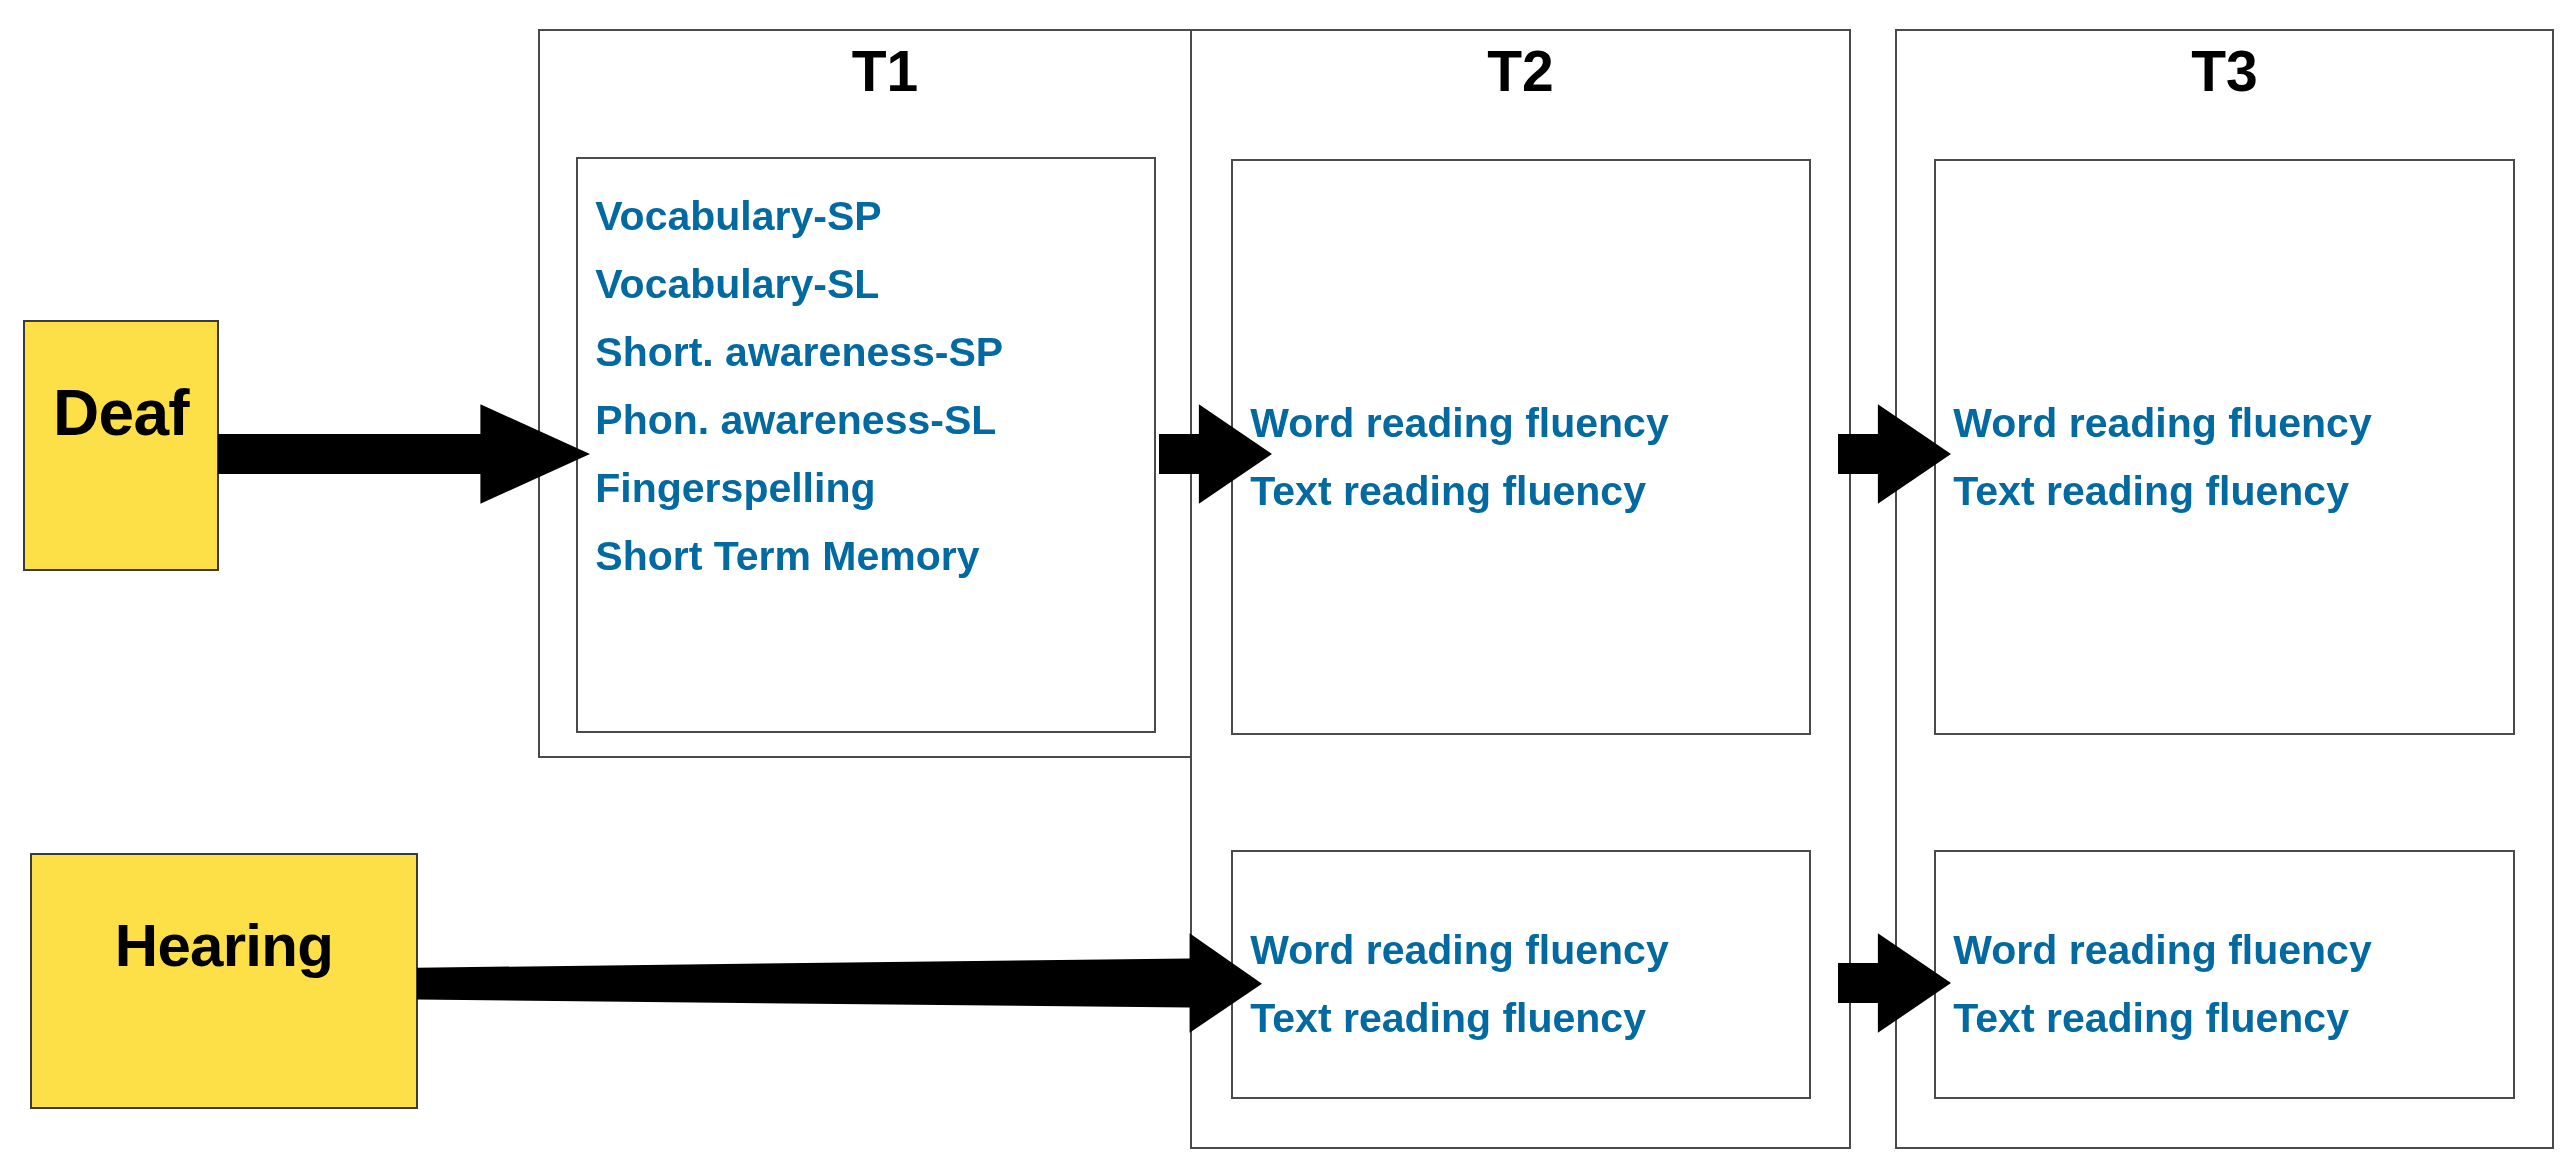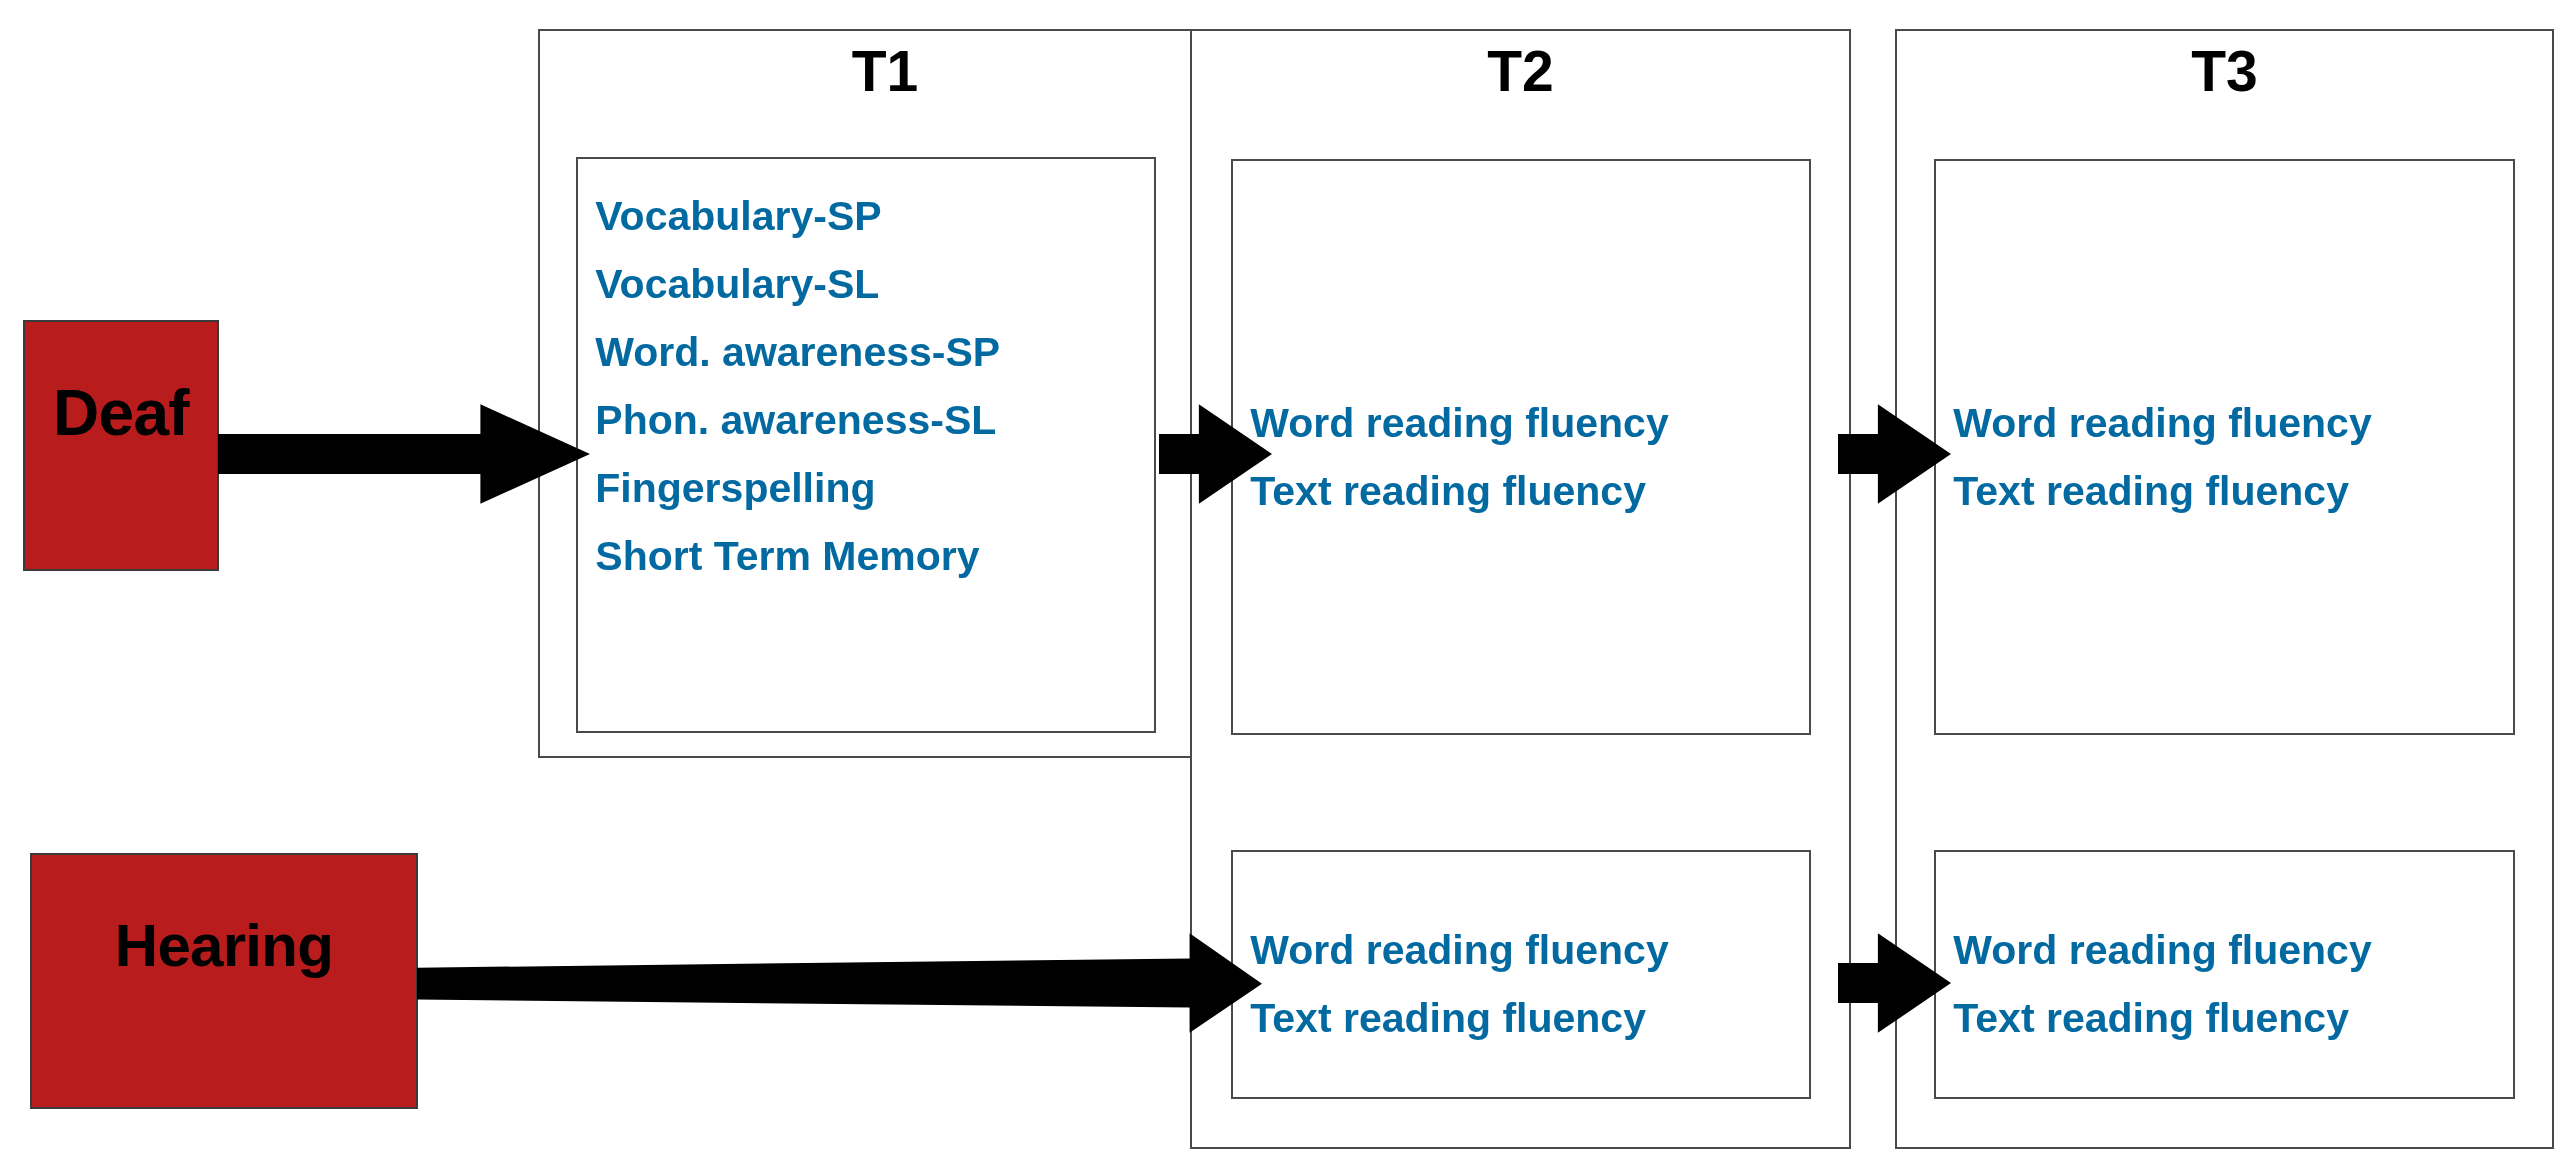--- a/index.html
+++ b/index.html
@@ -13,21 +13,21 @@
     width: 2576px;
     height: 1168px;
     background: #ffffff;
     font-family: "Liberation Sans", sans-serif;
     overflow: hidden;
   }
   
   .box {
     position: absolute;
     box-sizing: border-box;
-    background: #b91c1c;
+    background: #fde047;
     border: 2.7px solid #3a3a3a;
   }
   .group-box {
     border-width: 2.7px;
   }
   .panel {
     position: absolute;
     box-sizing: border-box;
     background: #ffffff;
     border: 2.7px solid #4a4a4a;
@@ -87,21 +87,21 @@
     <div class="group-label" style="top:56px; font-size:60px;">Hearing</div>
   </div>
 
   <div class="panel" style="left:538px; top:28.6px; width:661px; height:729px;">
     <div class="panel-title" style="top:12px;padding-left:33px;">T1</div>
 
     <div class="inner-box" style="left:36px; top:126px; width:580px; height:576px;">
       <div class="item-list" style="left:17.3px; top:37px;">
         <span class="item" style="margin-bottom:27px;">Vocabulary-SP</span>
         <span class="item" style="margin-bottom:27px;">Vocabulary-SL</span>
-        <span class="item" style="margin-bottom:27px;">Word. awareness-SP</span>
+        <span class="item" style="margin-bottom:27px;">Short. awareness-SP</span>
         <span class="item" style="margin-bottom:27px;">Phon. awareness-SL</span>
         <span class="item" style="margin-bottom:27px;">Fingerspelling</span>
         <span class="item">Short Term Memory</span>
       </div>
     </div>
   </div>
 
   <div class="panel" style="left:1190px; top:28.6px; width:661px; height:1120px;">
     <div class="panel-title" style="top:12px;">T2</div>
 

